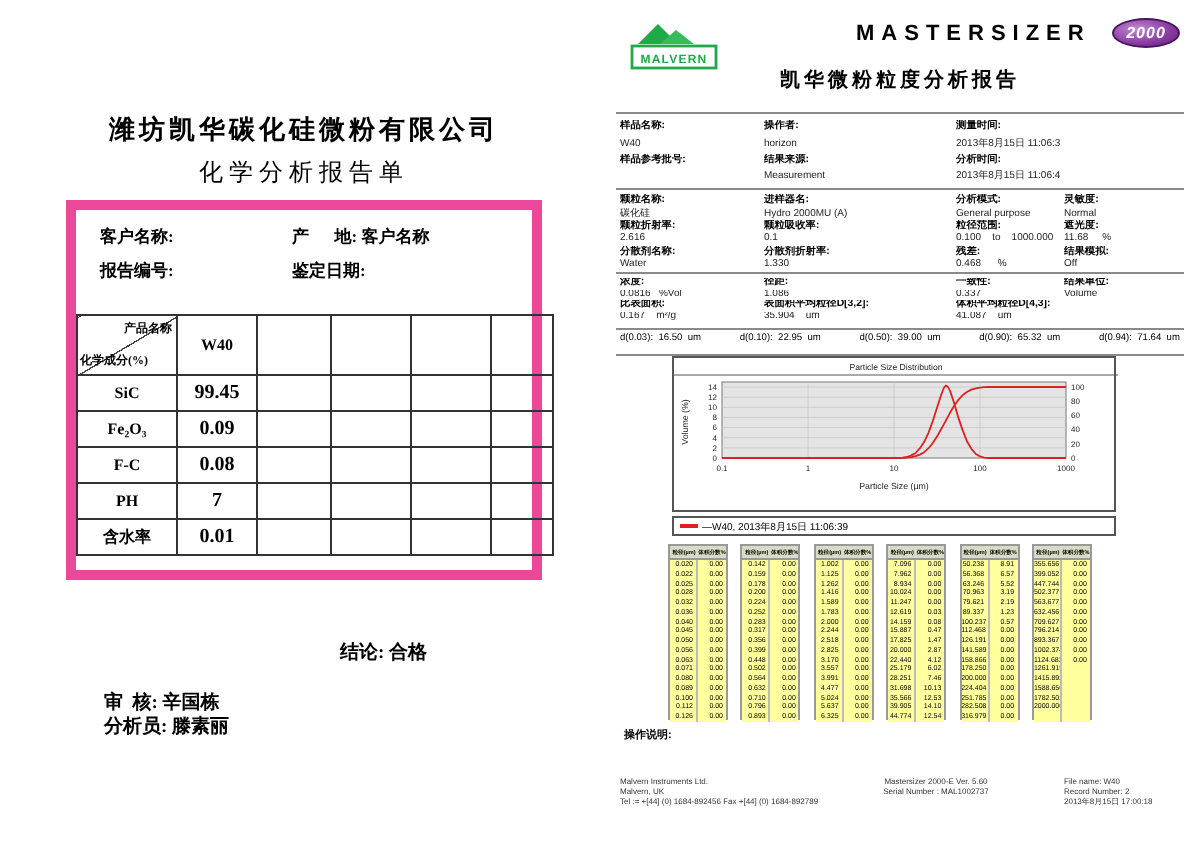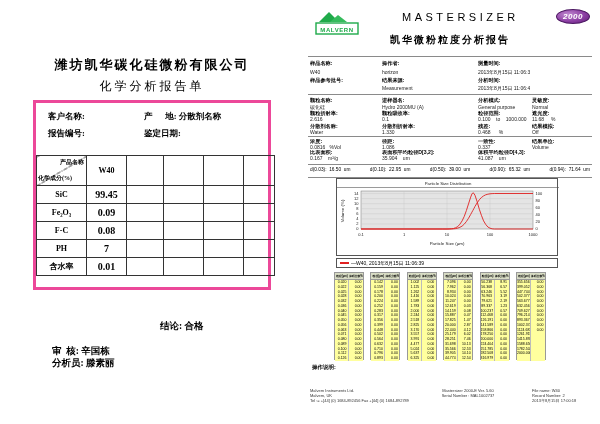--- a/index.html
+++ b/index.html
@@ -3,44 +3,44 @@
 <meta charset="utf-8">
 <style>
   html,body{margin:0;padding:0;background:#ffffff;}
   body{width:600px;height:424px;font-family:"Liberation Sans",sans-serif;color:#000;position:relative;overflow:hidden;}
   .sheet{position:absolute;left:0;top:0;width:600px;height:424px;background:#fff;}
 
   
   .lp{position:absolute;left:0;top:0;width:300px;height:424px;font-family:"Liberation Serif",serif;}
   .lp-company{position:absolute;left:33px;top:56px;width:238px;text-align:center;font-size:13px;font-weight:bold;letter-spacing:2px;}
   .lp-title{position:absolute;left:33px;top:78px;width:238px;text-align:center;font-size:12px;font-weight:normal;letter-spacing:3px;}
-  .lp-table{position:absolute;left:33px;top:100px;width:238px;height:190px;border:3px solid #ec4899;box-sizing:border-box;}
+  .lp-table{position:absolute;left:33px;top:100px;width:238px;height:190px;border:5px solid #ec4899;box-sizing:border-box;}
   .lp-info{position:relative;height:52px;}
   .li{position:absolute;font-size:8.5px;font-weight:bold;white-space:pre;}
   .li.a{left:12px;top:8px;} .li.b{left:108px;top:8px;}
   .li.c{left:12px;top:25px;} .li.d{left:108px;top:25px;}
   .lp-grid{border-collapse:collapse;width:100%;table-layout:fixed;}
   .lp-grid td{border:1px solid #333;padding:0;text-align:center;font-weight:bold;overflow:hidden;}
   .lp-grid col.c0{width:50px;} .lp-grid col.c1{width:40px;} .lp-grid col.c2{width:37px;}
   .lp-grid col.c3{width:40px;} .lp-grid col.c4{width:40px;} .lp-grid col.c5{width:31px;}
   .lp-grid tr{height:18px;}
   .lp-grid tr.head{height:30px;}
   td.diag{position:relative;background:linear-gradient(to bottom right,#fff 49.3%,#444 49.3%,#444 50.7%,#fff 50.7%);}
   .dt{position:absolute;right:2px;top:2px;font-size:6px;font-weight:bold;}
   .db{position:absolute;left:1px;bottom:2px;font-size:6px;font-weight:bold;}
   td.prod{font-size:8px;}
   .lp-grid td.comp{font-size:8px;}
   .lp-grid td.val{font-size:10px;}
   .sig{position:absolute;font-size:9.5px;font-weight:bold;white-space:pre;}
-  .sig.s1{left:52px;top:320px;margin-top:37px;} .sig.s2{left:160px;top:320px;} .sig.s3{left:52px;top:345px;}
+  .sig.s1{left:52px;top:320px;margin-top:37px;} .sig.s2{left:170px;top:320px;} .sig.s3{left:52px;top:345px;}
 
   
   .rp{position:absolute;left:300px;top:0;width:300px;height:424px;}
   .mlogo{position:absolute;left:14px;top:9px;width:46px;height:27px;}
-  .ms-title{position:absolute;left:80px;top:11px;font-size:11px;font-weight:normal;letter-spacing:3.5px;white-space:nowrap;padding-left:22px;}
+  .ms-title{position:absolute;left:106px;top:11px;font-size:11px;font-weight:bold;letter-spacing:3.5px;white-space:nowrap;padding-left:22px;}
   .badge{position:absolute;left:256px;top:9px;width:34px;height:15px;border-radius:50%;
          background:radial-gradient(ellipse at 35% 35%,#c08ad0 0%,#8d3fa4 55%,#5e1d77 100%);
          border:1px solid #4a1560;box-sizing:border-box;color:#fff;font-style:italic;font-weight:bold;
          font-size:8px;text-align:center;line-height:13px;letter-spacing:.5px;}
   .rp-sub{position:absolute;left:40px;top:33px;width:220px;text-align:center;font-size:10px;font-weight:bold;letter-spacing:2px;}
   .hr{position:absolute;left:8px;width:284px;height:1px;background:#8a8a8a;}
   .hr.h1{top:56px;} .hr.h2{top:94px;} .hr.h3{top:136px;} .hr.h4{top:164px;} .hr.h5{top:177px;}
   .col{position:absolute;}
   .c1{left:10px;width:70px;} .c2{left:82px;width:94px;} .c3{left:178px;width:52px;} .c4{left:232px;width:62px;}
   .blk1{top:60px;} .blk2{top:97px;} .blk3{top:139px;}
@@ -71,21 +71,21 @@
 
 <div class="sheet">
 
   <div class="lp">
     <div class="lp-company">潍坊凯华碳化硅微粉有限公司</div>
     <div class="lp-title">化学分析报告单</div>
 
     <div class="lp-table">
       <div class="lp-info">
         <span class="li a">客户名称:</span>
-        <span class="li b"><span>产      地:</span> <span>分散剂名称</span></span>
+        <span class="li b"><span>产      地:</span> <span>客户名称</span></span>
         <span class="li c">报告编号:</span>
         <span class="li d">鉴定日期:</span>
       </div>
       <table class="lp-grid">
         <colgroup>
             <col class="c0">
             <col class="c1">
             <col class="c2">
             <col class="c3">
             <col class="c4">

